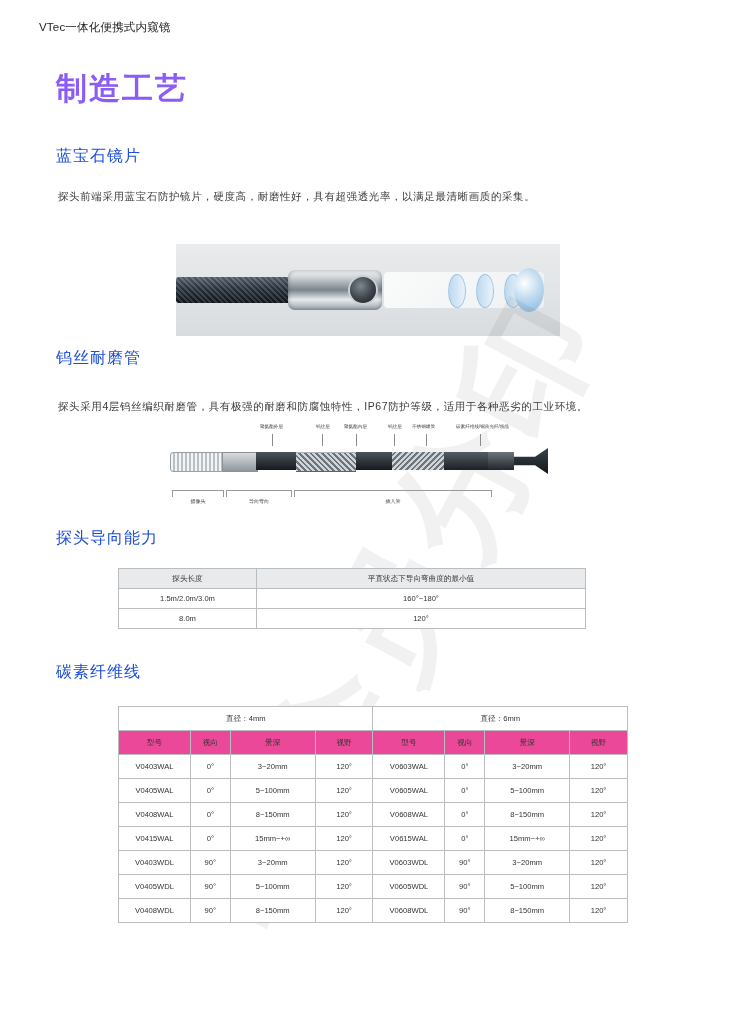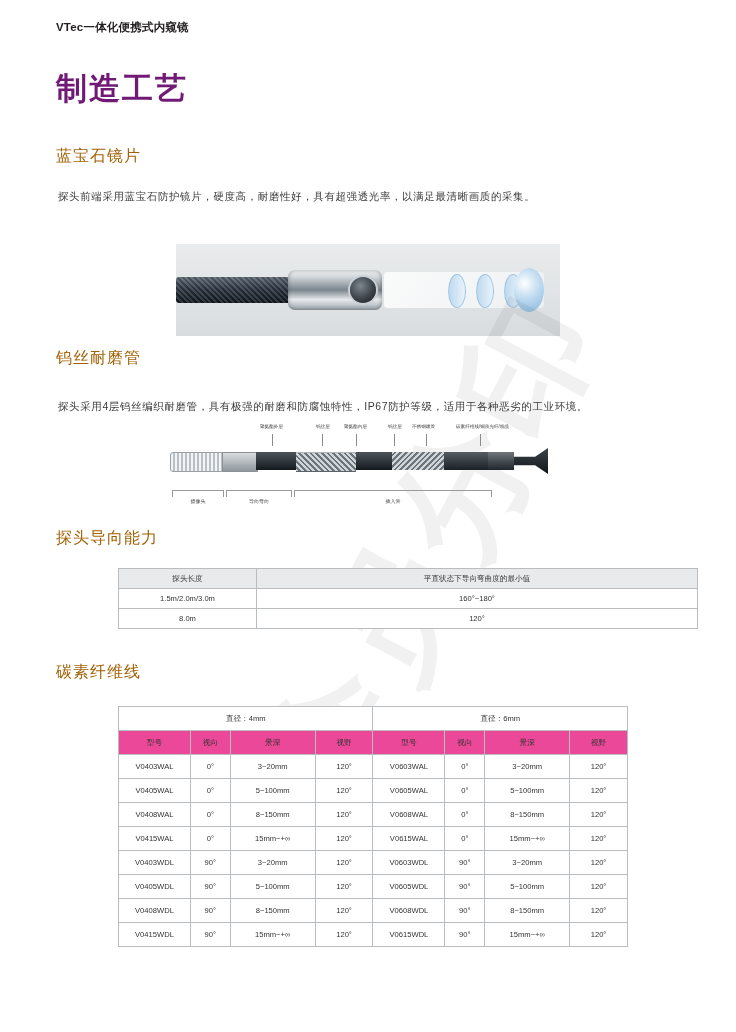--- a/index.html
+++ b/index.html
@@ -38,45 +38,44 @@
     transform: rotate(-62deg);
     transform-origin: center center;
     white-space: nowrap;
     display: flex;
     align-items: center;
     justify-content: center;
   }
 
   .running-head {
     position: absolute;
-    left: 56px;
+    left: 39px;
     top: 20px;
     font-size: 11.5px;
     color: #231f20;
     letter-spacing: 0.2px;
-    font-weight: bold;
   }
 
   h1.title {
     position: absolute;
     left: 56px;
     top: 68px;
     margin: 0;
     font-size: 31px;
     font-weight: bold;
-    color: #701a75;
+    color: #8b5cf6;
     letter-spacing: 2px;
   }
 
   .sec-head {
     position: absolute;
     left: 56px;
     font-size: 16px;
     font-weight: normal;
-    color: #a16207;
+    color: #1d4ed8;
     letter-spacing: 1px;
   }
   .sec-head.s1 { top: 146px; }
   .sec-head.s2 { top: 348px; }
   .sec-head.s3 { top: 528px; }
   .sec-head.s4 { top: 662px; }
 
   .body-text {
     position: absolute;
     left: 58px;
@@ -290,21 +289,21 @@
     border: 1px solid #b9bdc0;
     font-weight: normal;
     padding: 0;
     height: 15px;
     vertical-align: middle;
   }
   .t-steer {
     position: absolute;
     left: 118px;
     top: 568px;
-    width: 580px;
+    width: 468px;
     z-index: 6;
     background: #fff;
   }
   .t-steer td { padding: 2px 6px; }
   .t-steer thead td {
     background: #e9eaec;
     text-align: center;
   }
   .t-steer thead td.left-head {
     width: 125px;
@@ -517,26 +516,16 @@
       <tr>
         <td>V0408WDL</td>
         <td>90°</td>
         <td>8~150mm</td>
         <td>120°</td>
         <td>V0608WDL</td>
         <td>90°</td>
         <td>8~150mm</td>
         <td>120°</td>
       </tr>
-      <tr>
-        <td>V0415WDL</td>
-        <td>90°</td>
-        <td>15mm~+∞</td>
-        <td>120°</td>
-        <td>V0615WDL</td>
-        <td>90°</td>
-        <td>15mm~+∞</td>
-        <td>120°</td>
-      </tr>
     </tbody>
   </table>
 
 </div>
 
 </body></html>

